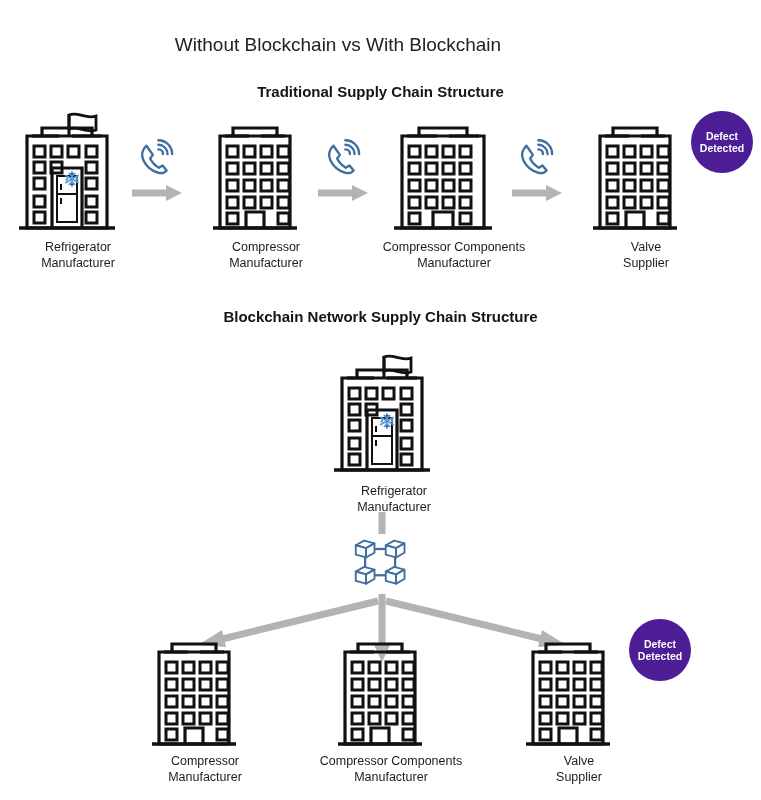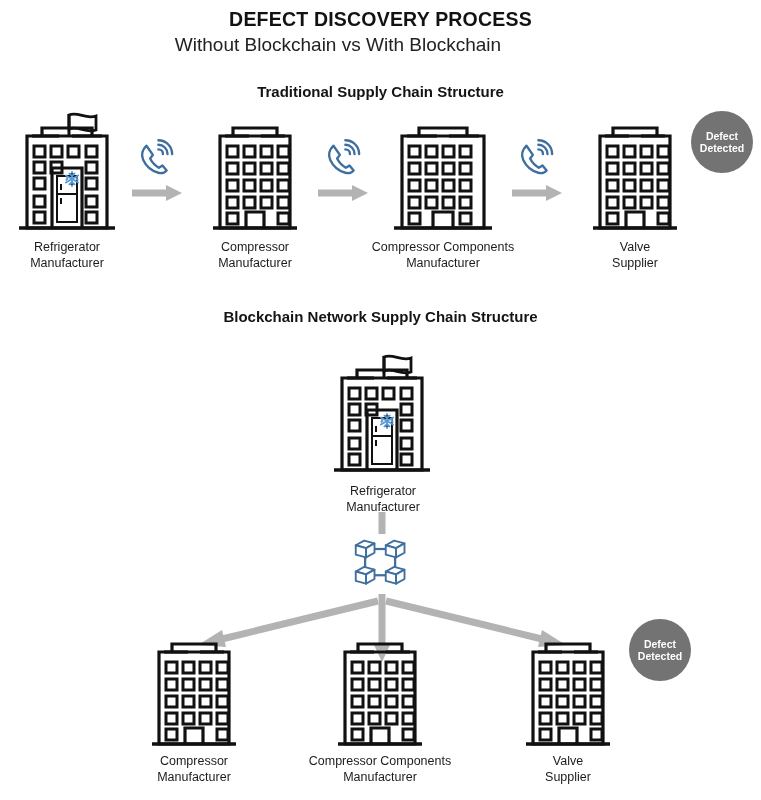--- a/index.html
+++ b/index.html
@@ -52,34 +52,35 @@
   #heading-traditional { top: 83px; }
   #heading-blockchain  { top: 308px; }
 
   .node-label {
     position: absolute;
     text-align: center;
     font-size: 12.5px;
     line-height: 15.5px;
     color: #1c1c1c;
     white-space: pre-line;
+    margin-left: 11px;
   }
 
   .svg-layer {
     position: absolute;
     left: 0; top: 0;
     width: 761px;
     height: 800px;
     pointer-events: none;
   }
 
   .badge {
     position: absolute;
     border-radius: 50%;
-    background: #737373;
+    background: #4c1d95;
     color: #ffffff;
     font-size: 10.5px;
     font-weight: bold;
     line-height: 12.5px;
     text-align: center;
     display: flex;
     align-items: center;
     justify-content: center;
     white-space: pre-line;
   }
@@ -90,21 +91,20 @@
   #badge-bottom {
     left: 629px; top: 619px;
     width: 62px; height: 62px;
   }
 </style>
 </head>
 <body>
 
 <div id="stage">
 
-  <div class="title-main">DEFECT DISCOVERY PROCESS</div>
   <div class="title-sub">Without Blockchain vs With Blockchain</div>
 
   <div class="section-heading" id="heading-traditional">Traditional Supply Chain Structure</div>
 
   <div class="section-heading" id="heading-blockchain">Blockchain Network Supply Chain Structure</div>
 
   <svg class="svg-layer" viewBox="0 0 761 800" xmlns="http://www.w3.org/2000/svg">
     <defs>
 
       <symbol id="sym-building4" viewBox="0 0 100 120">

